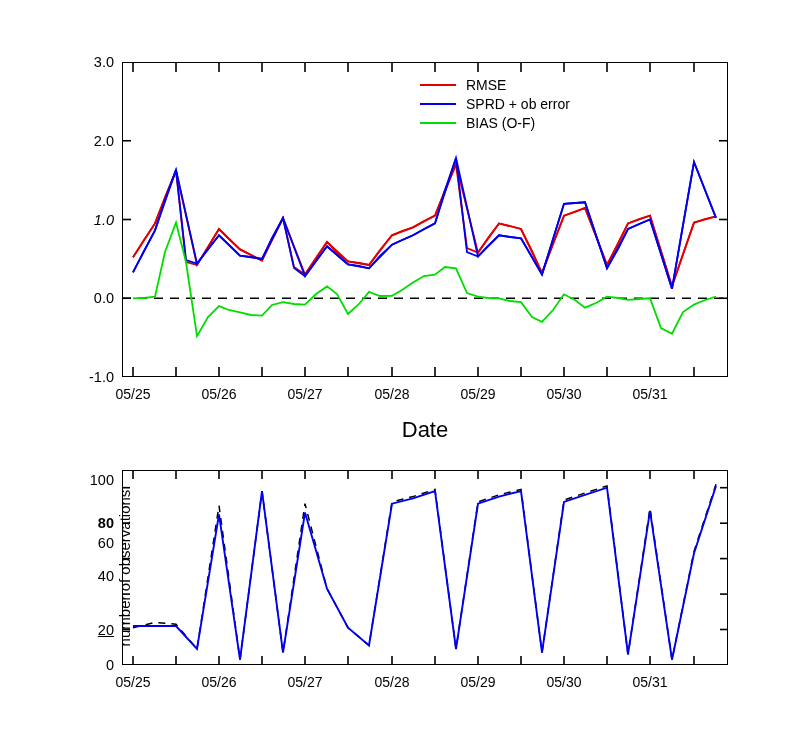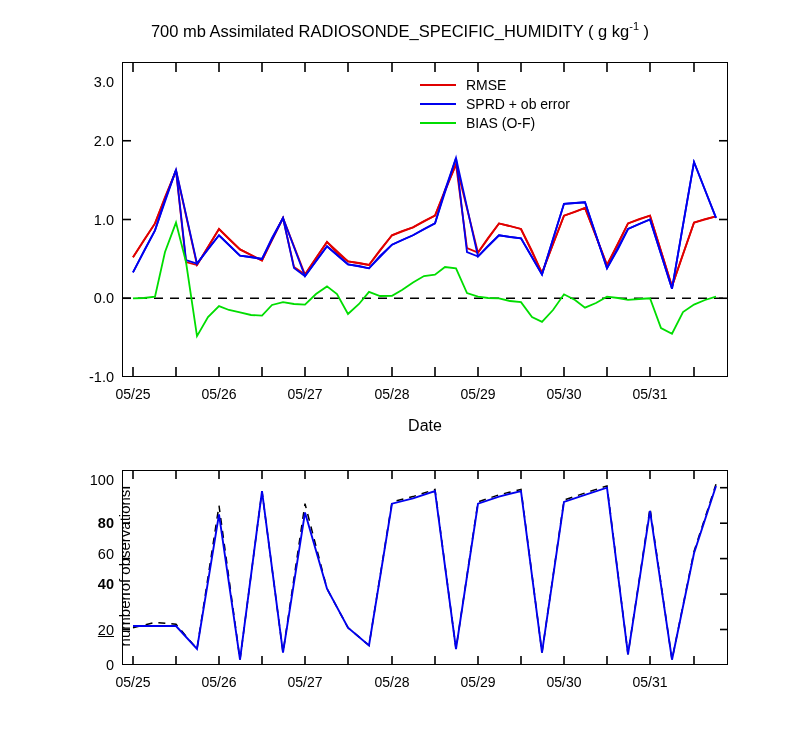--- a/index.html
+++ b/index.html
@@ -71,42 +71,39 @@
     font-size: 14px;
     white-space: nowrap;
   }
   .xaxis-title {
     position: absolute;
     left: 0;
     width: 100%;
     text-align: center;
     top: 100%;
     margin-top: 40px;
-    font-size: 16px;
+    font-size: 22px;
   }
   .ylabel-rot {
     position: absolute;
     left: -76px;
     top: 50%;
     transform: translateY(-50%) rotate(-90deg);
     transform-origin: center center;
     font-size: 15px;
     white-space: nowrap;
   }
   svg { display: block; }
   .plotsvg { position: absolute; left: 0; top: 0; }
 </style>
 </head>
 <body>
 
 <div id="figure">
 
-  <div class="title">
-    <span>700 mb Assimilated RADIOSONDE_SPECIFIC_HUMIDITY ( g kg</span><sup>-1</sup><span> )</span>
-  </div>
 
   <div id="panel-top">
     <div class="frame"></div>
 
     <svg class="plotsvg" width="606" height="315" viewBox="0 0 606 315">
 
       <g stroke="#000" stroke-width="1.6">
         <line x1="11" y1="0" x2="11" y2="10"></line>
         <line x1="54" y1="0" x2="54" y2="10"></line>
         <line x1="97" y1="0" x2="97" y2="10"></line>
@@ -163,23 +160,23 @@
         <line x1="298" y1="42" x2="334" y2="42" stroke="#0000ee"></line>
         <line x1="298" y1="61" x2="334" y2="61" stroke="#00dd00"></line>
       </g>
       <g font-family="Liberation Sans, sans-serif" font-size="14" fill="#000">
         <text x="344" y="28">RMSE</text>
         <text x="344" y="47">SPRD + ob error</text>
         <text x="344" y="66">BIAS (O-F)</text>
       </g>
     </svg>
 
-    <div class="ytick-label" style="top:0px;margin-top:20px;">3.0</div>
+    <div class="ytick-label" style="top:0px;">3.0</div>
     <div class="ytick-label" style="top:78.75px;">2.0</div>
-    <div class="ytick-label" style="top:157.5px;">1.0</div>
+    <div class="ytick-label" style="top:157.5px;font-style:italic;">1.0</div>
     <div class="ytick-label" style="top:236.25px;">0.0</div>
     <div class="ytick-label" style="top:315px;">-1.0</div>
 
     <div class="xtick-label" style="left:11px;">05/25</div>
     <div class="xtick-label" style="left:97px;">05/26</div>
     <div class="xtick-label" style="left:183px;">05/27</div>
     <div class="xtick-label" style="left:270px;">05/28</div>
     <div class="xtick-label" style="left:356px;">05/29</div>
     <div class="xtick-label" style="left:442px;">05/30</div>
     <div class="xtick-label" style="left:528px;">05/31</div>
@@ -236,22 +233,22 @@
 
       <polyline fill="none" stroke="#000" stroke-width="1.5" stroke-dasharray="7 6" points="11,157.7 33,152.4 54,154.2 75,179.0 97,35.5 118,189.7 140,21.1 161,182.6 183,33.7 205,118.7 226,157.7 247,175.4 270,31.9 291,26.6 313,19.4 334,179.0 356,31.9 377,24.8 399,19.4 420,182.6 442,30.1 463,23.0 485,15.9 506,184.4 528,38.1 550,189.7 572,81.5 594,14.2"></polyline>
 
       <polyline fill="none" stroke="#0000ee" stroke-width="1.9" points="11,156.0 33,156.0 54,156.0 75,179.0 97,44.4 118,189.7 140,21.1 161,182.6 183,42.6 205,118.7 226,157.7 247,175.4 270,33.7 291,28.4 313,21.1 334,179.0 356,33.7 377,26.6 399,21.1 420,182.6 442,31.9 463,24.8 485,17.7 506,184.4 528,40.8 550,189.7 572,83.2 594,16.0"></polyline>
     </svg>
 
     <div class="ylabel-rot">number of observations</div>
 
     <div class="ytick-label" style="top:10px;">100</div>
     <div class="ytick-label" style="top:53.2px;font-weight:bold;">80</div>
-    <div class="ytick-label" style="top:84px;">60</div>
-    <div class="ytick-label" style="top:114px;font-weight:bold;">40</div>
+    <div class="ytick-label" style="top:73px;">60</div>
+    <div class="ytick-label" style="top:106px;">40</div>
     <div class="ytick-label" style="top:159.5px;text-decoration:underline;">20</div>
     <div class="ytick-label" style="top:195px;">0</div>
 
     <div class="xtick-label" style="left:11px;">05/25</div>
     <div class="xtick-label" style="left:97px;">05/26</div>
     <div class="xtick-label" style="left:183px;">05/27</div>
     <div class="xtick-label" style="left:270px;">05/28</div>
     <div class="xtick-label" style="left:356px;">05/29</div>
     <div class="xtick-label" style="left:442px;">05/30</div>
     <div class="xtick-label" style="left:528px;">05/31</div>

